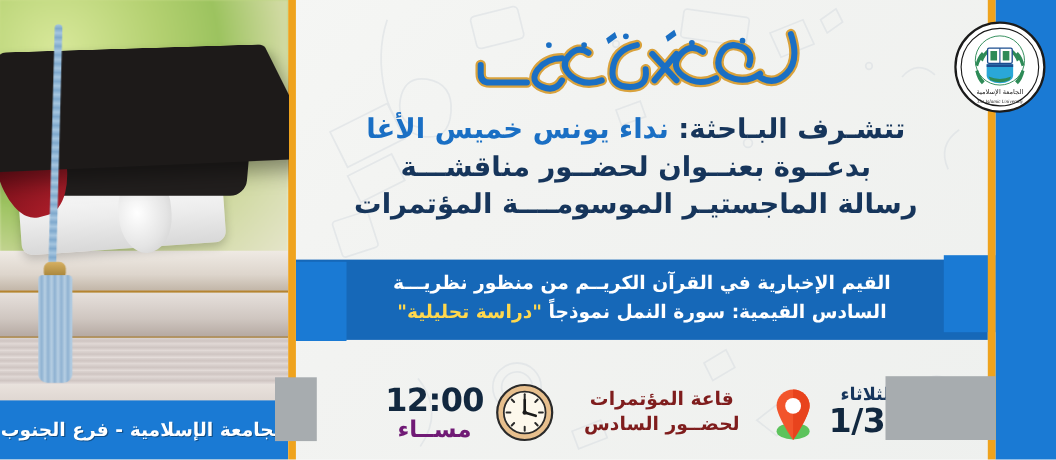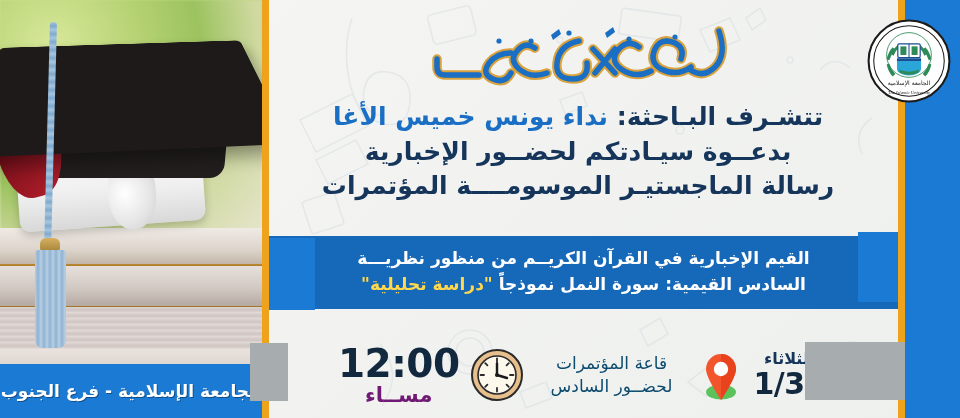--- a/index.html
+++ b/index.html
@@ -145,25 +145,25 @@
   .info-grp{display:flex;align-items:center;gap:9px;}
 
   .cal-icon{width:52px;height:52px;flex:0 0 auto;}
   .date-txt{direction:rtl;text-align:center;line-height:1.05;}
   .date-day{font-size:16px;font-weight:bold;color:#16355b;}
   .date-num{font-size:30px;font-weight:bold;color:#12283f;letter-spacing:-.5px;}
 
   .pin-icon{width:46px;height:52px;flex:0 0 auto;}
 
   .venue{direction:rtl;text-align:center;line-height:1.35;margin:0 26px;}
-  .venue div{font-size:17px;font-weight:normal;color:#0c4a6e;white-space:nowrap;}
+  .venue div{font-size:17px;font-weight:bold;color:#7f1d1d;white-space:nowrap;}
 
   .clock-icon{width:56px;height:56px;flex:0 0 auto;}
   .time-txt{direction:rtl;text-align:center;line-height:1.05;}
-  .time-num{font-size:39px;font-weight:bold;color:#12283f;letter-spacing:-.5px;}
+  .time-num{font-size:29px;font-weight:bold;color:#12283f;letter-spacing:-.5px;}
   .time-per{font-size:21px;font-weight:bold;color:#701a75;letter-spacing:2px;}
 
   .spacer{flex:1 1 auto;}
 </style>
 </head>
 <body>
 
 <div class="banner">
 
   <div class="bg-base"></div>
@@ -286,21 +286,21 @@
           <path d="M132 24 l8 -6 l2 5 l-8 6 z"></path>
         </g>
       </svg>
     </div>
 
     <div class="headlines">
       <div class="hl">
         <span>تتشـرف البـاحثة:</span>
         <span class="name">نداء يونس خميس الأغا</span>
       </div>
-      <div class="hl">بدعــوة سيـادتكم لحضــور الإخبارية</div>
+      <div class="hl">بدعــوة بعنــوان لحضــور مناقشـــة</div>
       <div class="hl">رسالة الماجستيـر الموسومــــة المؤتمرات</div>
     </div>
 
     <div class="thesis">
       <div class="thesis-line">القيم الإخبارية في القرآن الكريــم من منظور نظريـــة</div>
       <div class="thesis-line">
         <span>السادس القيمية: سورة النمل نموذجاً</span>
         <span class="gold">"دراسة تحليلية"</span>
       </div>
     </div>

